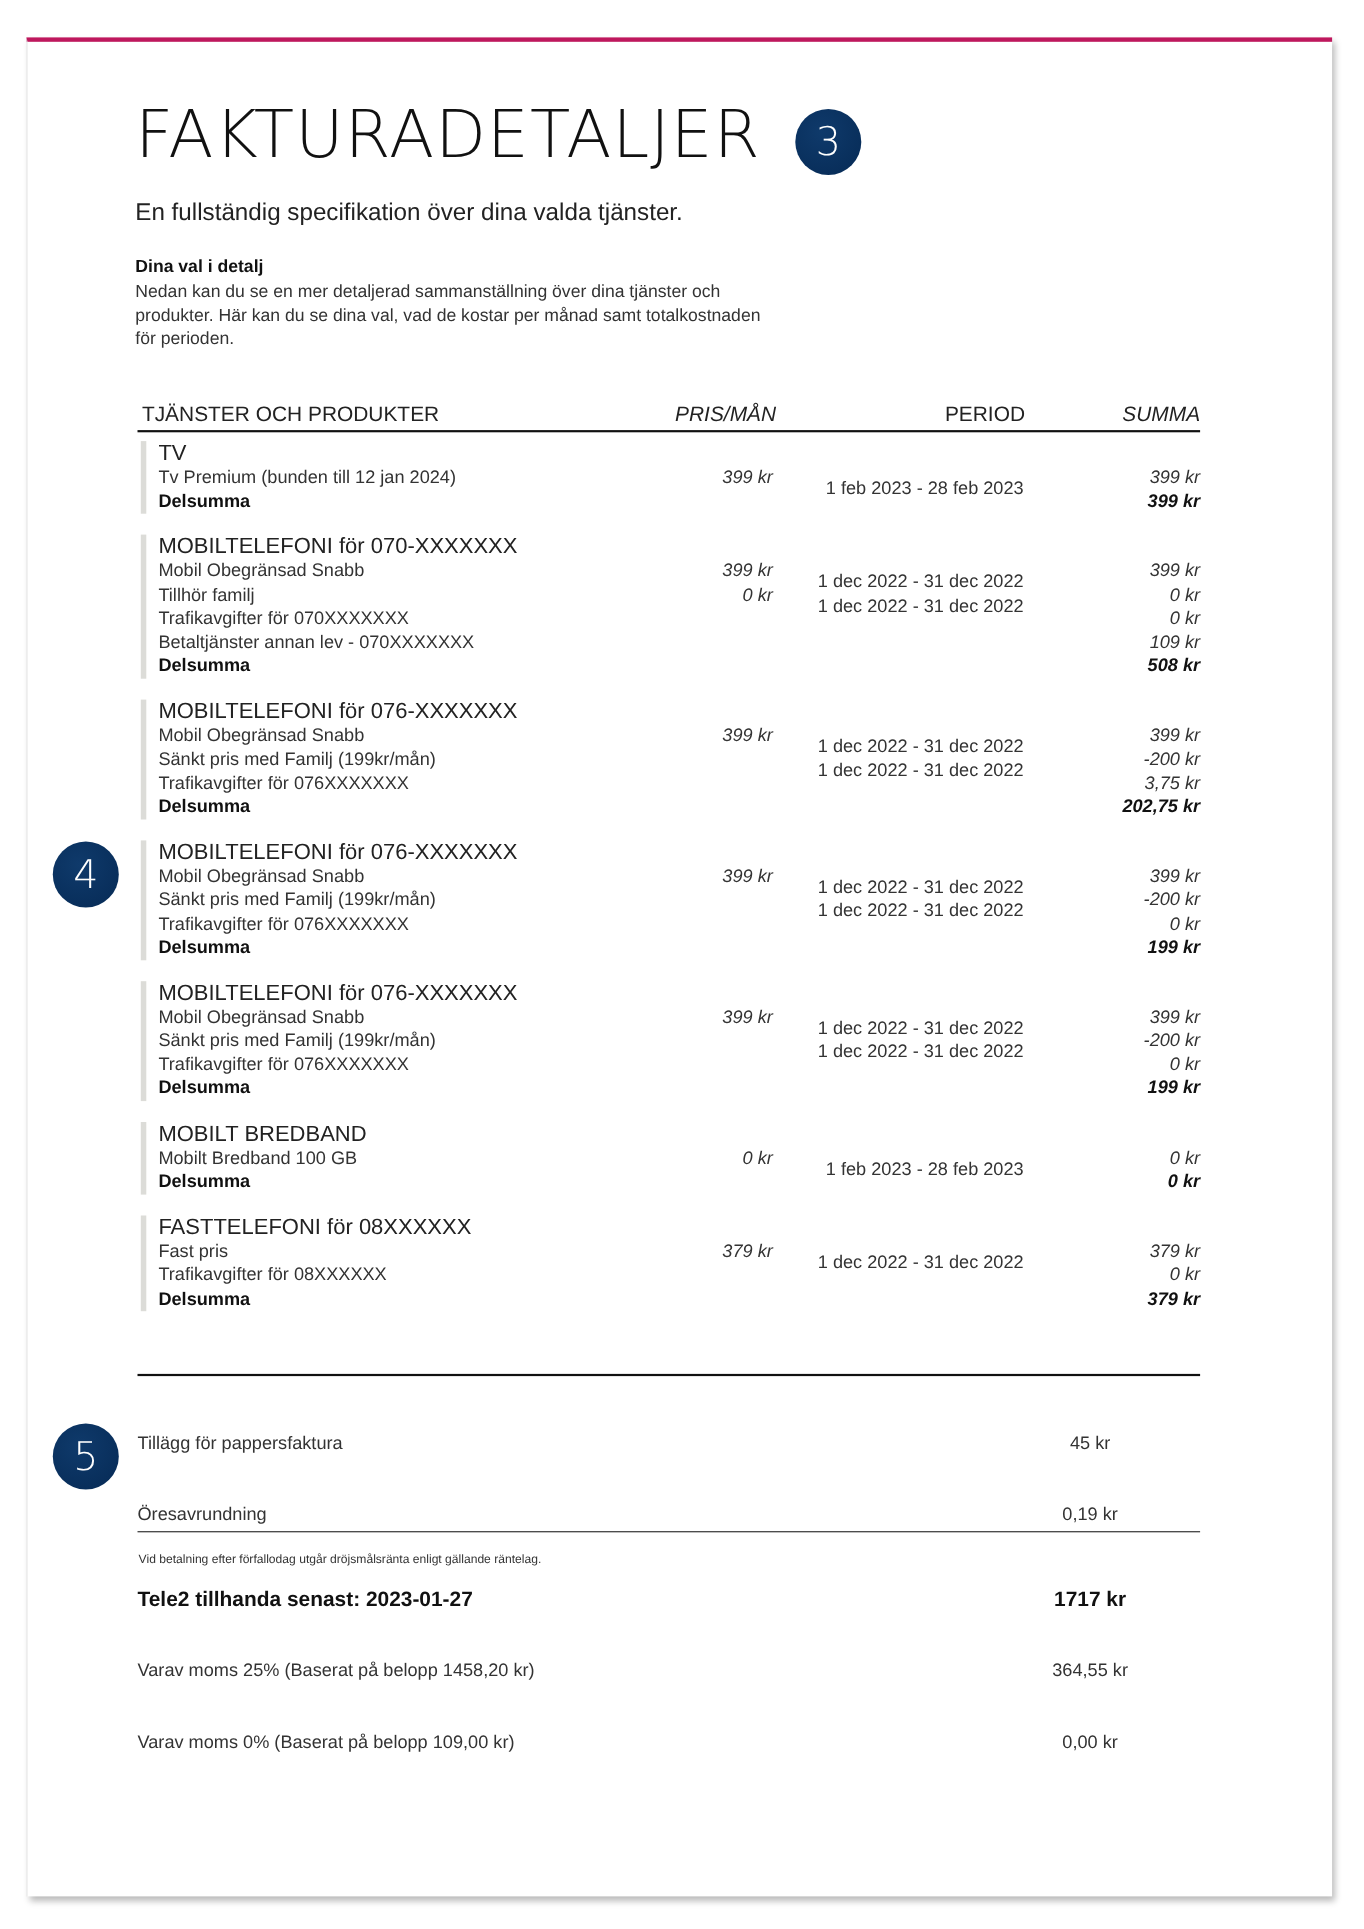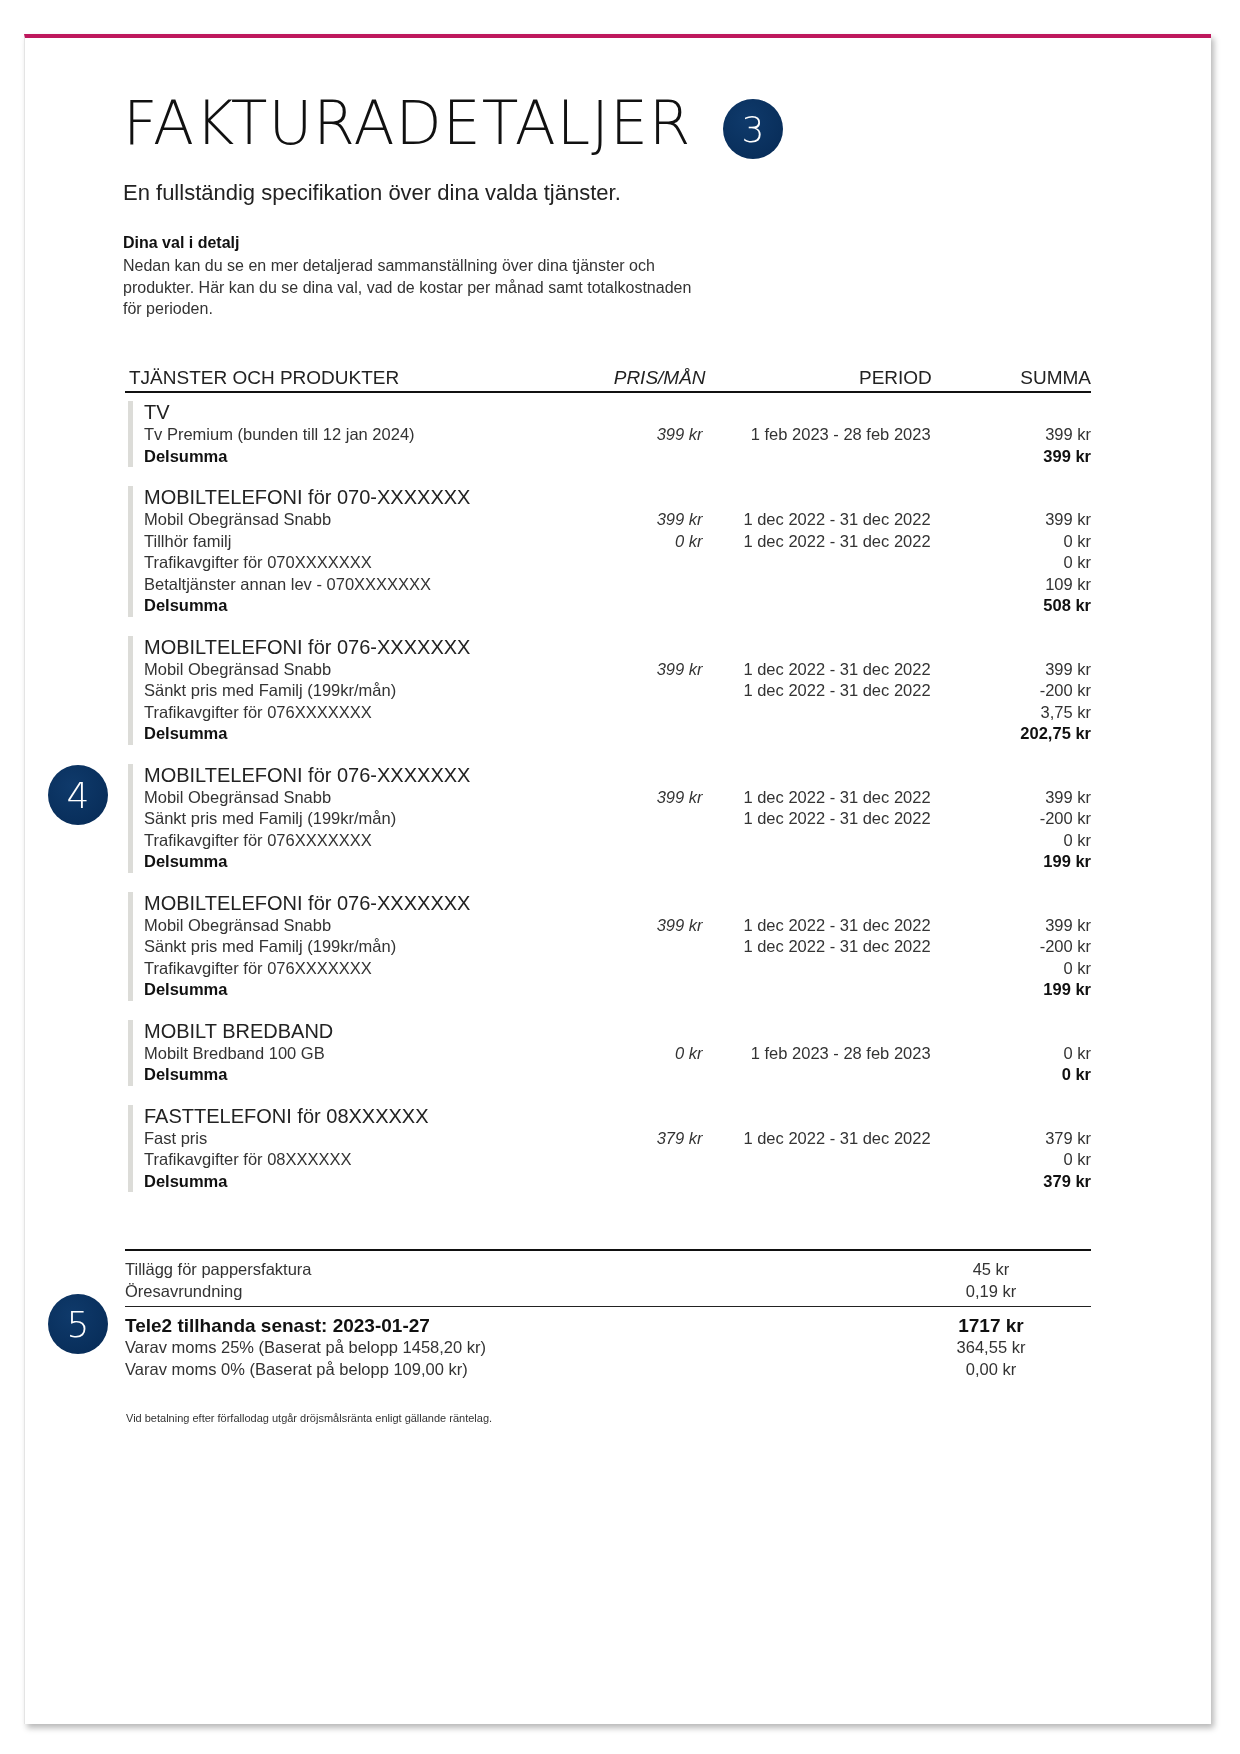--- a/index.html
+++ b/index.html
@@ -27,35 +27,35 @@
   .badge4 { left: 23px; top: 727px; }
   .badge5 { left: 23px; top: 1256px; }
   .delivery { left: 790px; top: 46px; font-size: 16.5px; color: #333; }
   .delivery .lbl { margin-bottom: 6px; }
   .delivery .ln { line-height: 21.5px; }
 
   .table { left: 100px; top: 325px; width: 966px; }
   .thead { display: flex; height: 26px; border-bottom: 2px solid #111; font-size: 19px; color: #222; align-items: flex-end; padding-bottom: 2px; }
   .c-desc { flex: 0 0 auto; width: 450px; padding-left: 4px; }
   .c-price { width: 132px; text-align: right; font-style: italic; }
-  .c-period { width: 236px; text-align: right; }
-  .c-sum { width: 166px; text-align: right; }
+  .c-period { width: 236px; text-align: right; margin-top: 10px; }
+  .c-sum { width: 166px; text-align: right; font-style: italic; }
 
   .group { position: relative; margin-top: 8px; padding-left: 11px; border-left: 5px solid #dcdcd8; margin-left: 3px; }
   .group + .group { margin-top: 19px; }
   .group-title { font-size: 20px; color: #222; height: 23px; line-height: 23px; }
   .row { display: flex; font-size: 16.5px; color: #333; height: 21.5px; line-height: 21.5px; }
   .row .c-desc { width: 431px; padding-left: 0; }
   .row.sub { font-weight: bold; color: #111; }
   .row.sub .c-sum { font-weight: bold; }
 
   .totals { left: 100px; top: 1211px; width: 966px; }
   .rule-thick { border-top: 2px solid #111; }
   .rule-thin { border-top: 1.5px solid #222; }
-  .trow { display: flex; font-size: 16.5px; color: #333; height: 21.5px; line-height: 21.5px; }
+  .trow { display: flex; font-size: 16.5px; color: #333; height: 21.5px; line-height: 21.5px; margin-top: 43px; }
   .trow .l { flex: 1; }
   .trow .r { width: 200px; text-align: center; }
   .trow.due { font-size: 19px; color: #111; font-weight: bold; height: 22px; line-height: 22px; }
   .footnote { left: 101px; top: 1374px; font-size: 11px; color: #333; }
 </style>
 </head>
 <body>
 
 <div class="page">
   <div class="abs title">FAKTURADETALJER</div>

